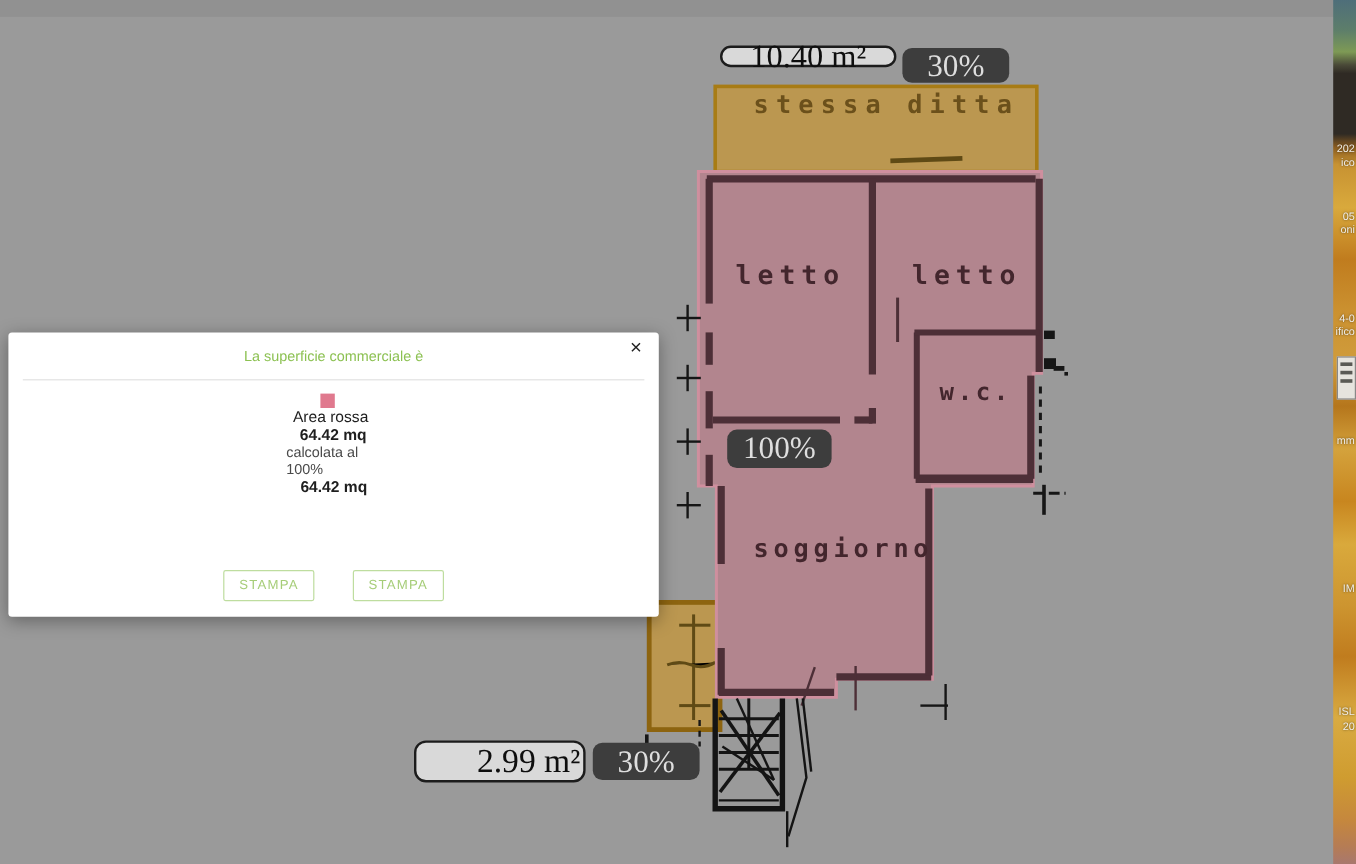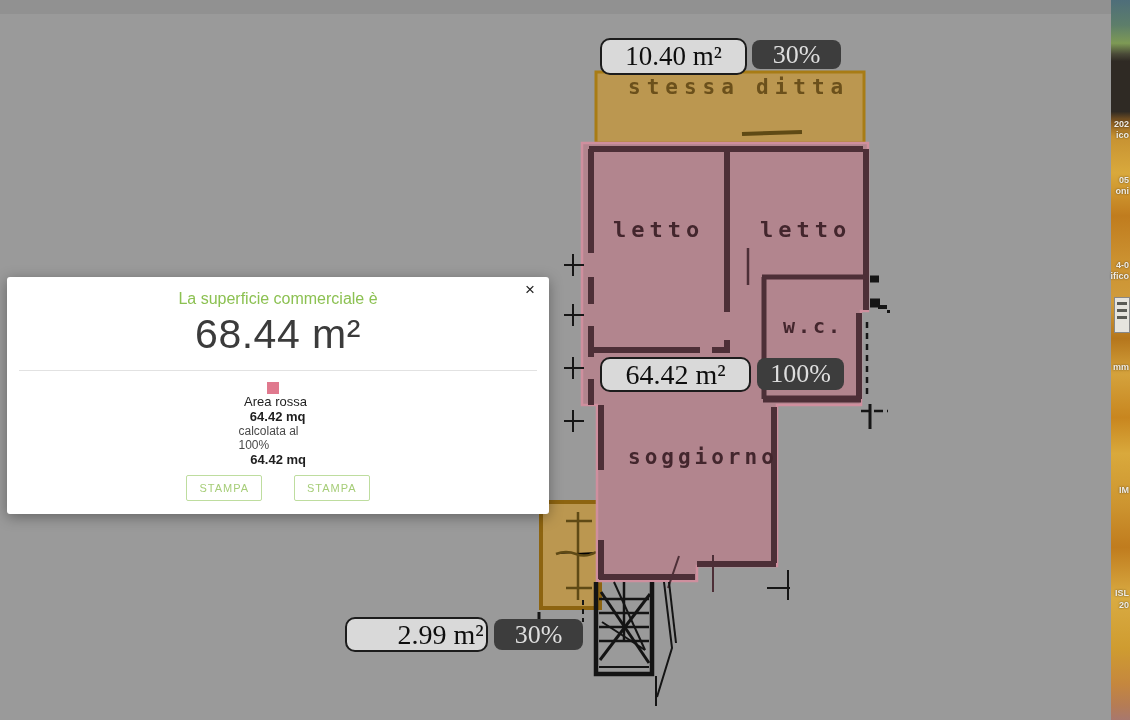--- a/index.html
+++ b/index.html
@@ -17,40 +17,40 @@
     background:#d9d9d9; border:2px solid #1c1c1c; border-radius:10px;
     font-family:"Liberation Serif","DejaVu Serif",serif; color:#0e0e0e;
     display:flex; align-items:center; justify-content:center;
   }
   .pill-dark {
     background:#3d3d3d; border-radius:8px;
     font-family:"Liberation Serif","DejaVu Serif",serif; color:#dedede;
     display:flex; align-items:center; justify-content:center;
   }
   #pair1 { left:600px; top:38px; }
-  #pair1 .pill-light { width:147px; height:37px; font-size:27px; }
+  #pair1 .pill-light { width:147px; height:18px; font-size:27px; }
   #pair1 .pill-dark  { width:89px; height:29px; font-size:26px; margin-left:5px; margin-top:2px; }
   #pair2 { left:600px; top:357px; }
   #pair2 .pill-light { width:151px; height:35px; font-size:28px; }
   #pair2 .pill-dark  { width:87px; height:32px; font-size:26px; margin-left:6px; margin-top:1px; }
   #pair3 { left:345px; top:617px; }
   #pair3 .pill-light { width:143px; height:35px; font-size:28px;padding-left:48px; }
   #pair3 .pill-dark  { width:89px; height:31px; font-size:26px; margin-left:6px; margin-top:2px; }
 
   
   .modal {
     position:absolute; left:7px; top:277px; width:542px; height:237px;
     background:#ffffff; border-radius:3px; z-index:10;
     box-shadow:0 3px 14px rgba(0,0,0,0.35);
   }
   .modal-close {
     position:absolute; top:3px; right:9px; width:20px; height:20px;
     font-size:17px; color:#222; text-align:center; line-height:20px; cursor:pointer;
   }
-  .modal-title { text-align:center; margin-top:13px; font-size:16px; color:#8cc152; }
+  .modal-title { text-align:center; margin-top:13px; font-size:12px; color:#8cc152; }
   .modal-total { text-align:center; margin-top:3px; font-size:41px; color:#3b3b3b; letter-spacing:0.5px; }
   .modal-divider { border:none; border-top:1px solid #e2e2e2; margin:12px 12px 0 12px; }
   .rows { padding:11px 51px 0 46px; }
   .arearow { display:flex; align-items:center; height:23px; font-size:13px; color:#1e1e1e;flex-direction:column; }
   .swatch { width:12px; height:12px; margin-right:6px; flex:none; }
   .arearow .lbl { flex:1; }
   .qty  { width:60px; text-align:right; font-weight:bold; flex:none; }
   .calc { width:86px; text-align:left; padding-left:6px; font-size:12px; color:#4a4a4a; font-weight:normal; flex:none; }
   .rslt { width:61px; text-align:right; font-weight:bold; flex:none; }
   .totals { display:flex; align-items:flex-start; margin-top:6px; font-size:13px; color:#1e1e1e; }
@@ -68,21 +68,21 @@
     position:absolute; right:0; top:0; width:19px; height:720px; z-index:3;
     background:linear-gradient(180deg,
       #4e6e7a 0%, #5d7e6a 3.5%, #7e9a55 6%, #4a4a38 7.5%,
       #2f2a24 8.5%, #2f2a24 15.5%, #8a5c20 17%, #c79232 19%,
       #d9a93c 24%, #c07c1e 30%, #cb9130 36%, #d09c3c 42%,
       #b5761c 47%, #d4a23c 52%, #c8861f 58%, #d9a93c 63%,
       #cd9530 70%, #c07c1e 76%, #d9ab42 83%, #cf9c30 90%,
       #c5873e 95%, #b57c55 98%, #a8786e 100%);
   }
   .strip .frag {
-    position:absolute; right:1px; font-size:9px; font-weight:bold; color:#f0ede6;
+    position:absolute; right:1px; font-size:9px; font-weight:normal; color:#f0ede6;
     text-shadow:0 0 2px rgba(0,0,0,0.6); white-space:nowrap;
   }
   .strip .qr { position:absolute; right:0; top:297px; width:16px; height:36px; background:#e6e4de;
     border:1px solid #888; }
   .strip .qr i { display:block; height:3px; background:#5a5a55; margin:4px 2px 0 2px; }
 </style>
 </head>
 <body>
 
 <div class="canvas">
@@ -174,33 +174,31 @@
     <text x="760" y="237" font-family="DejaVu Sans Mono, monospace" font-size="22" font-weight="bold" letter-spacing="5" fill="#43262d">letto</text>
     <text x="783" y="333" font-family="DejaVu Sans Mono, monospace" font-size="20" font-weight="bold" letter-spacing="3" fill="#43262d">w.c.</text>
     <text x="628" y="464" font-family="DejaVu Sans Mono, monospace" font-size="21" font-weight="bold" letter-spacing="4" fill="#43262d">soggiorno</text>
   </svg>
 
   <div class="pill-pair" id="pair1">
     <div class="pill-light">10.40 m²</div>
     <div class="pill-dark">30%</div>
   </div>
   <div class="pill-pair" id="pair2">
-    <div class="pill-light">64.42 m²</div>
     <div class="pill-dark">100%</div>
   </div>
   <div class="pill-pair" id="pair3">
     <div class="pill-light">2.99 m²</div>
     <div class="pill-dark">30%</div>
   </div>
 </div>
 
 <div class="modal">
   <div class="modal-close">×</div>
   <div class="modal-title">La superficie commerciale è</div>
-  <div class="modal-total">68.44 m²</div>
   <hr class="modal-divider">
   <div class="rows">
     <div class="arearow">
       <span class="swatch" style="background:#e0798e"></span>
       <span class="lbl">Area rossa</span>
       <span class="qty">64.42 mq</span>
       <span class="calc">calcolata al 100%</span>
       <span class="rslt">64.42 mq</span>
     </div>
   </div>

